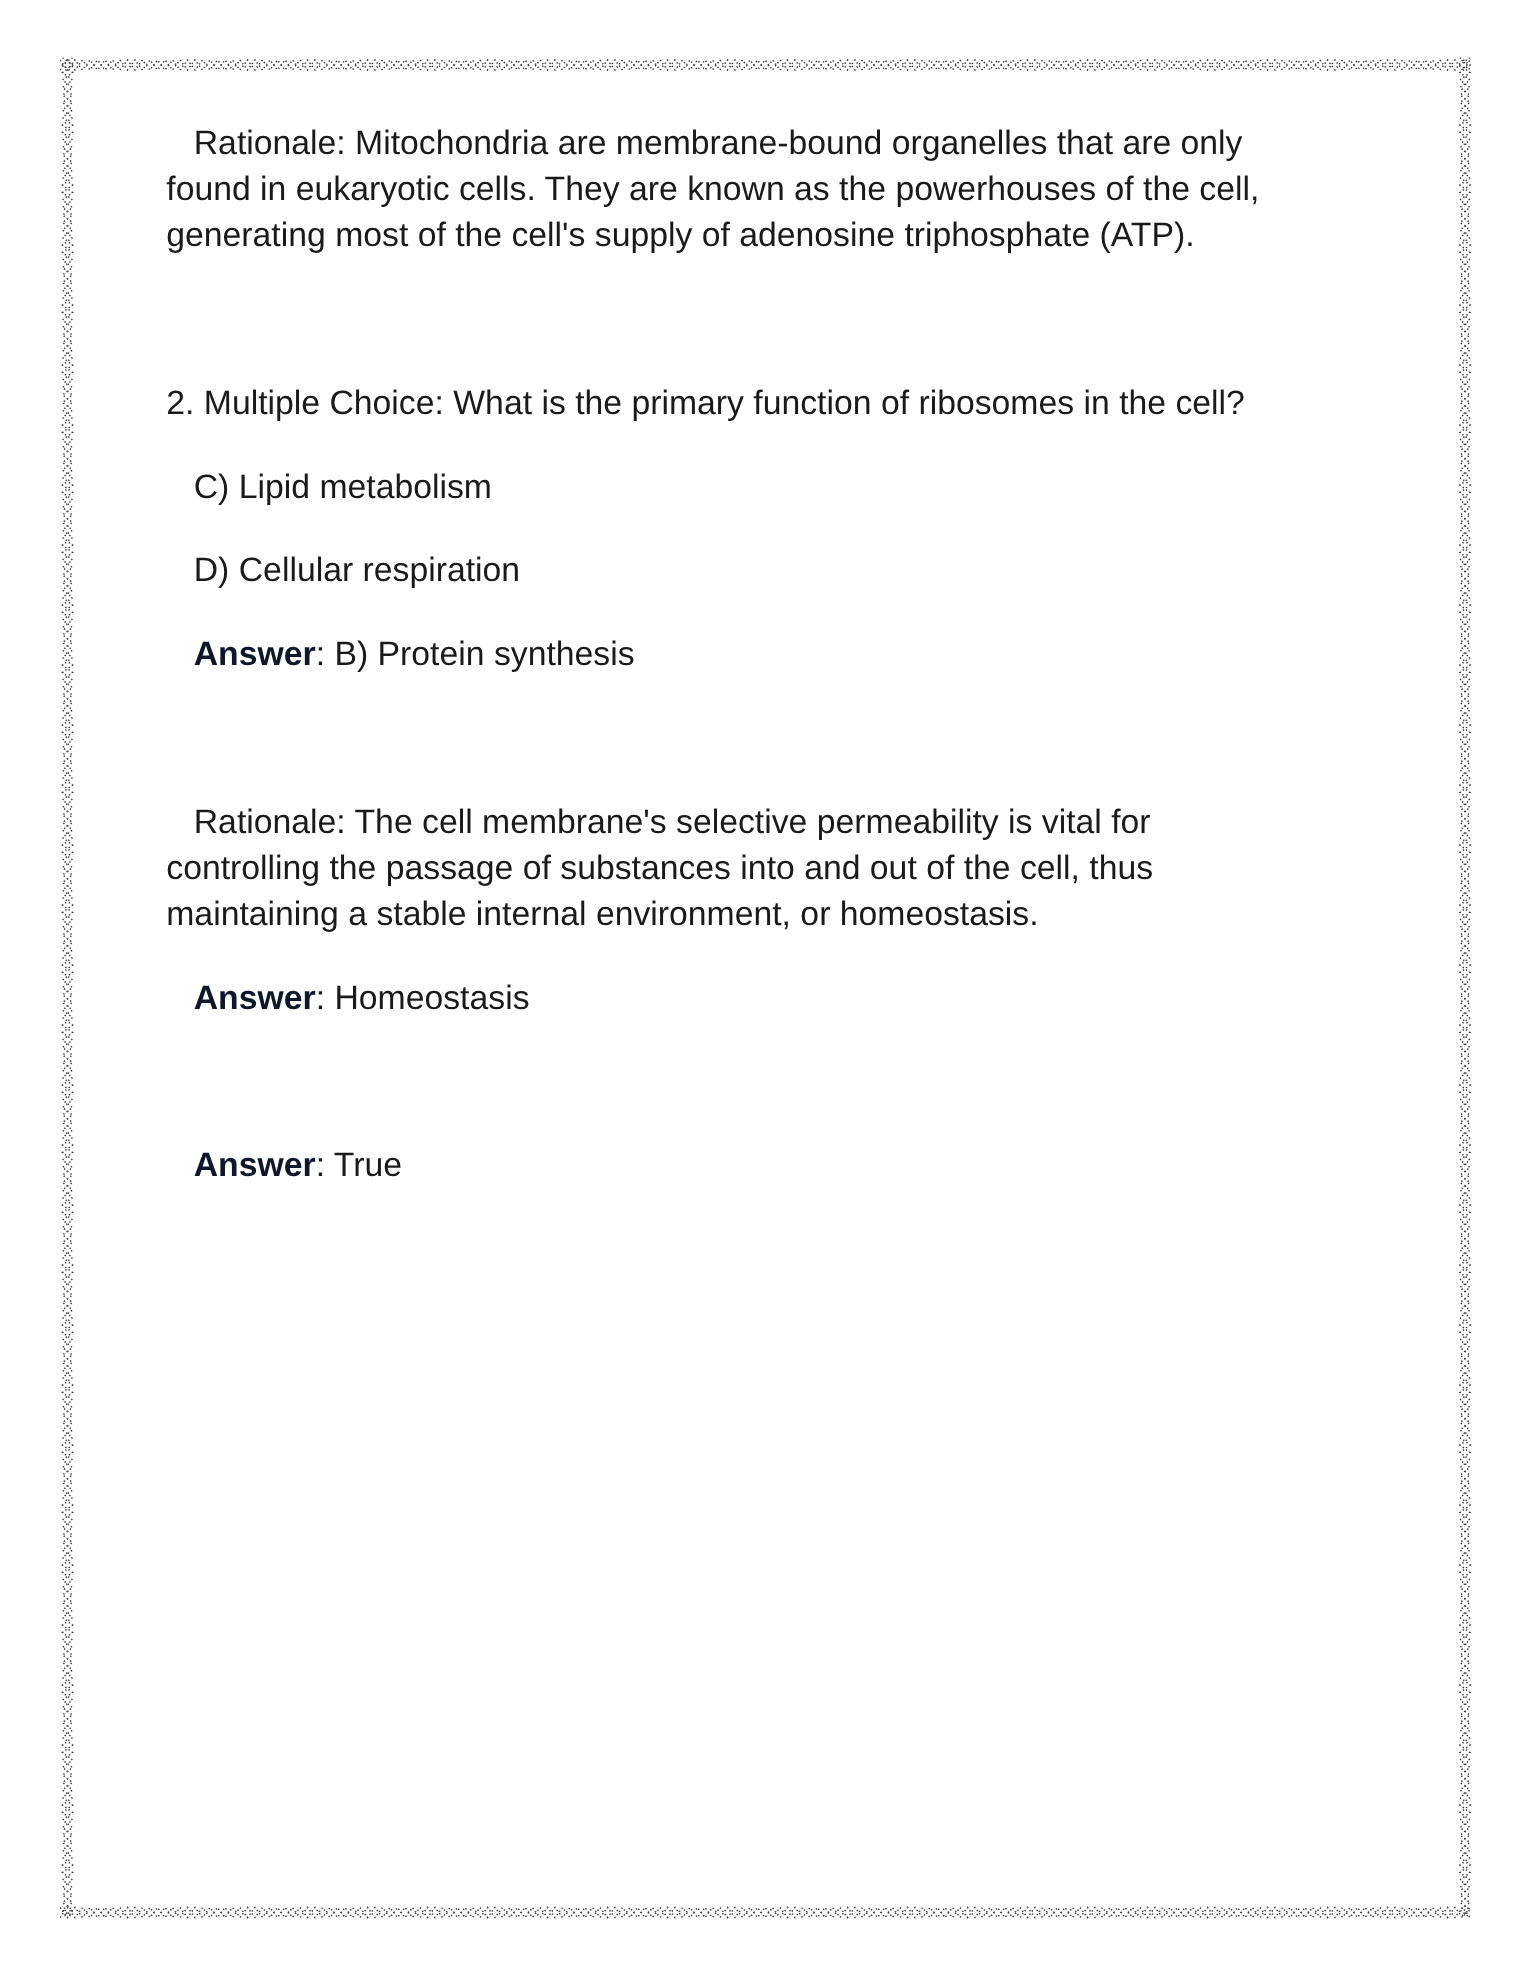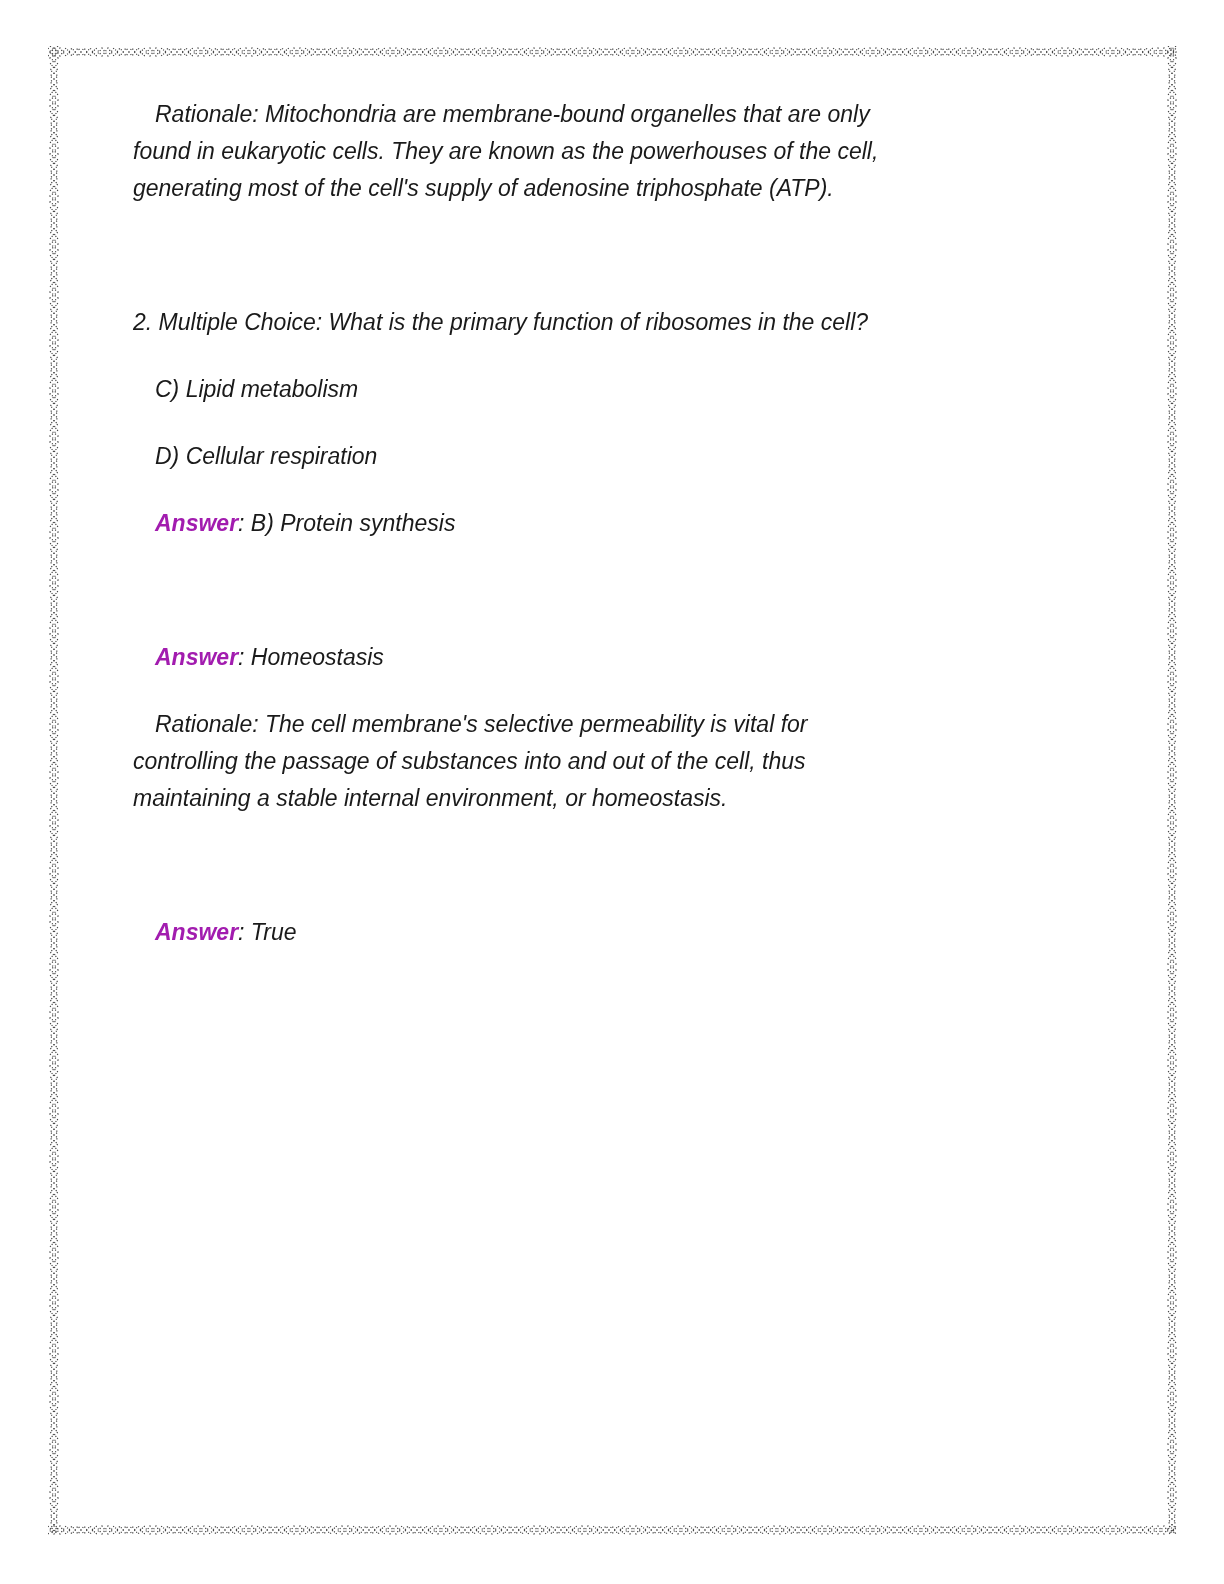--- a/index.html
+++ b/index.html
@@ -31,30 +31,29 @@
   }
   
   .content {
     position: absolute;
     left: 133px;
     top: 96px;
     width: 1016px;
   }
   .para {
     margin: 0 0 30px 0;
-    font-size: 23px;
+    font-size: 27px;
     line-height: 37px;
     white-space: pre-line;
     color: #1a1a1a;
-    font-style: italic;
   }
   .para.indent { text-indent: 22px; }
   .para.empty  { white-space: normal; }
   .answer-label {
-    color: #a21caf;
+    color: #0f172a;
     font-weight: bold;
   }
 </style>
 </head>
 <body>
 
 <div class="page">
 
   <svg class="bz bz-top" width="1130" height="12">
     <polyline points="0,2 6,10 12,2 18,10 24,2 30,10 36,2 42,10 48,2 54,10 60,2 66,10 72,2 78,10 84,2 90,10 96,2 102,10 108,2 114,10 120,2 126,10 132,2 138,10 144,2 150,10 156,2 162,10 168,2 174,10 180,2 186,10 192,2 198,10 204,2 210,10 216,2 222,10 228,2 234,10 240,2 246,10 252,2 258,10 264,2 270,10 276,2 282,10 288,2 294,10 300,2 306,10 312,2 318,10 324,2 330,10 336,2 342,10 348,2 354,10 360,2 366,10 372,2 378,10 384,2 390,10 396,2 402,10 408,2 414,10 420,2 426,10 432,2 438,10 444,2 450,10 456,2 462,10 468,2 474,10 480,2 486,10 492,2 498,10 504,2 510,10 516,2 522,10 528,2 534,10 540,2 546,10 552,2 558,10 564,2 570,10 576,2 582,10 588,2 594,10 600,2 606,10 612,2 618,10 624,2 630,10 636,2 642,10 648,2 654,10 660,2 666,10 672,2 678,10 684,2 690,10 696,2 702,10 708,2 714,10 720,2 726,10 732,2 738,10 744,2 750,10 756,2 762,10 768,2 774,10 780,2 786,10 792,2 798,10 804,2 810,10 816,2 822,10 828,2 834,10 840,2 846,10 852,2 858,10 864,2 870,10 876,2 882,10 888,2 894,10 900,2 906,10 912,2 918,10 924,2 930,10 936,2 942,10 948,2 954,10 960,2 966,10 972,2 978,10 984,2 990,10 996,2 1002,10 1008,2 1014,10 1020,2 1026,10 1032,2 1038,10 1044,2 1050,10 1056,2 1062,10 1068,2 1074,10 1080,2 1086,10 1092,2 1098,10 1104,2 1110,10 1116,2 1122,10 1128,2"></polyline>
@@ -85,25 +84,25 @@
 
     <p class="para indent">C) Lipid metabolism</p>
     <p class="para indent">D) Cellular respiration</p>
 
     <p class="para indent"><span class="answer-label">Answer</span><span>: B) Protein synthesis</span></p>
 
 
     <p class="para empty">&nbsp;</p>
 
 
-    <p class="para indent"><span class="answer-label">Answer</span><span>: Homeostasis</span></p>
-
     <p class="para indent">Rationale: The cell membrane's selective permeability is vital for
 controlling the passage of substances into and out of the cell, thus
 maintaining a stable internal environment, or homeostasis.</p>
+
+    <p class="para indent"><span class="answer-label">Answer</span><span>: Homeostasis</span></p>
 
     <p class="para empty">&nbsp;</p>
 
 
     <p class="para indent"><span class="answer-label">Answer</span><span>: True</span></p>
 
   </main>
 </div>
 
 </body></html>

